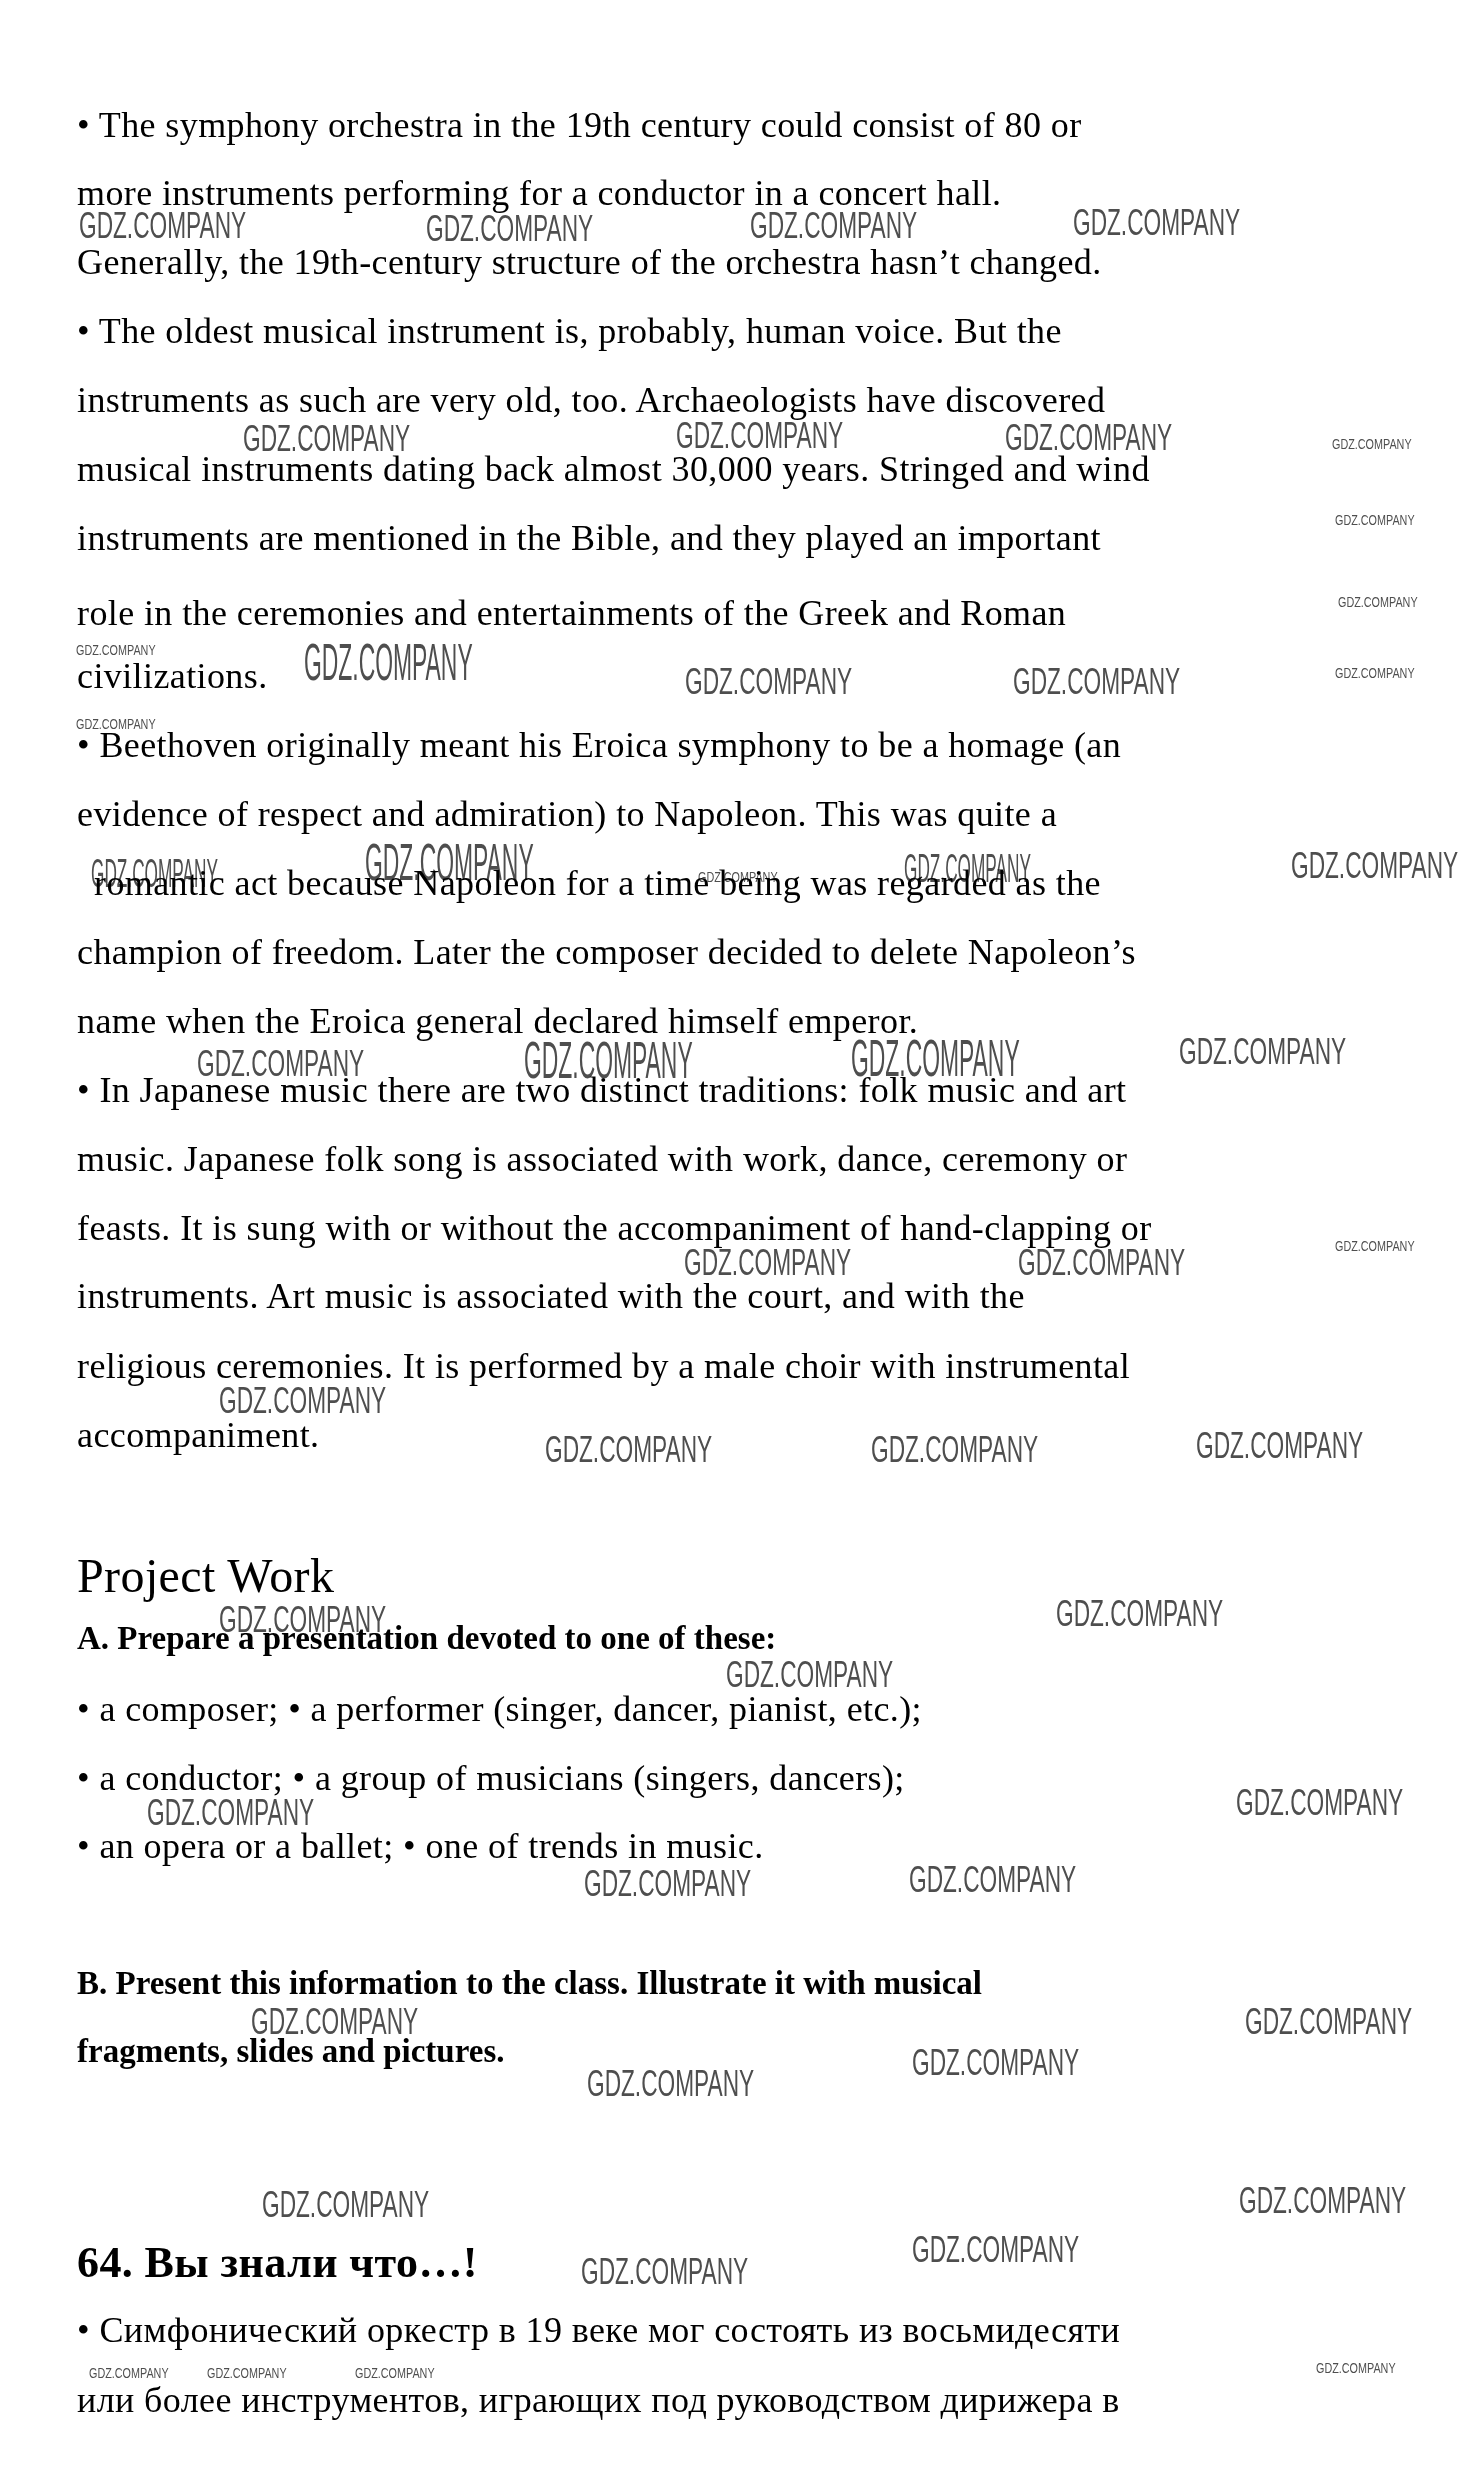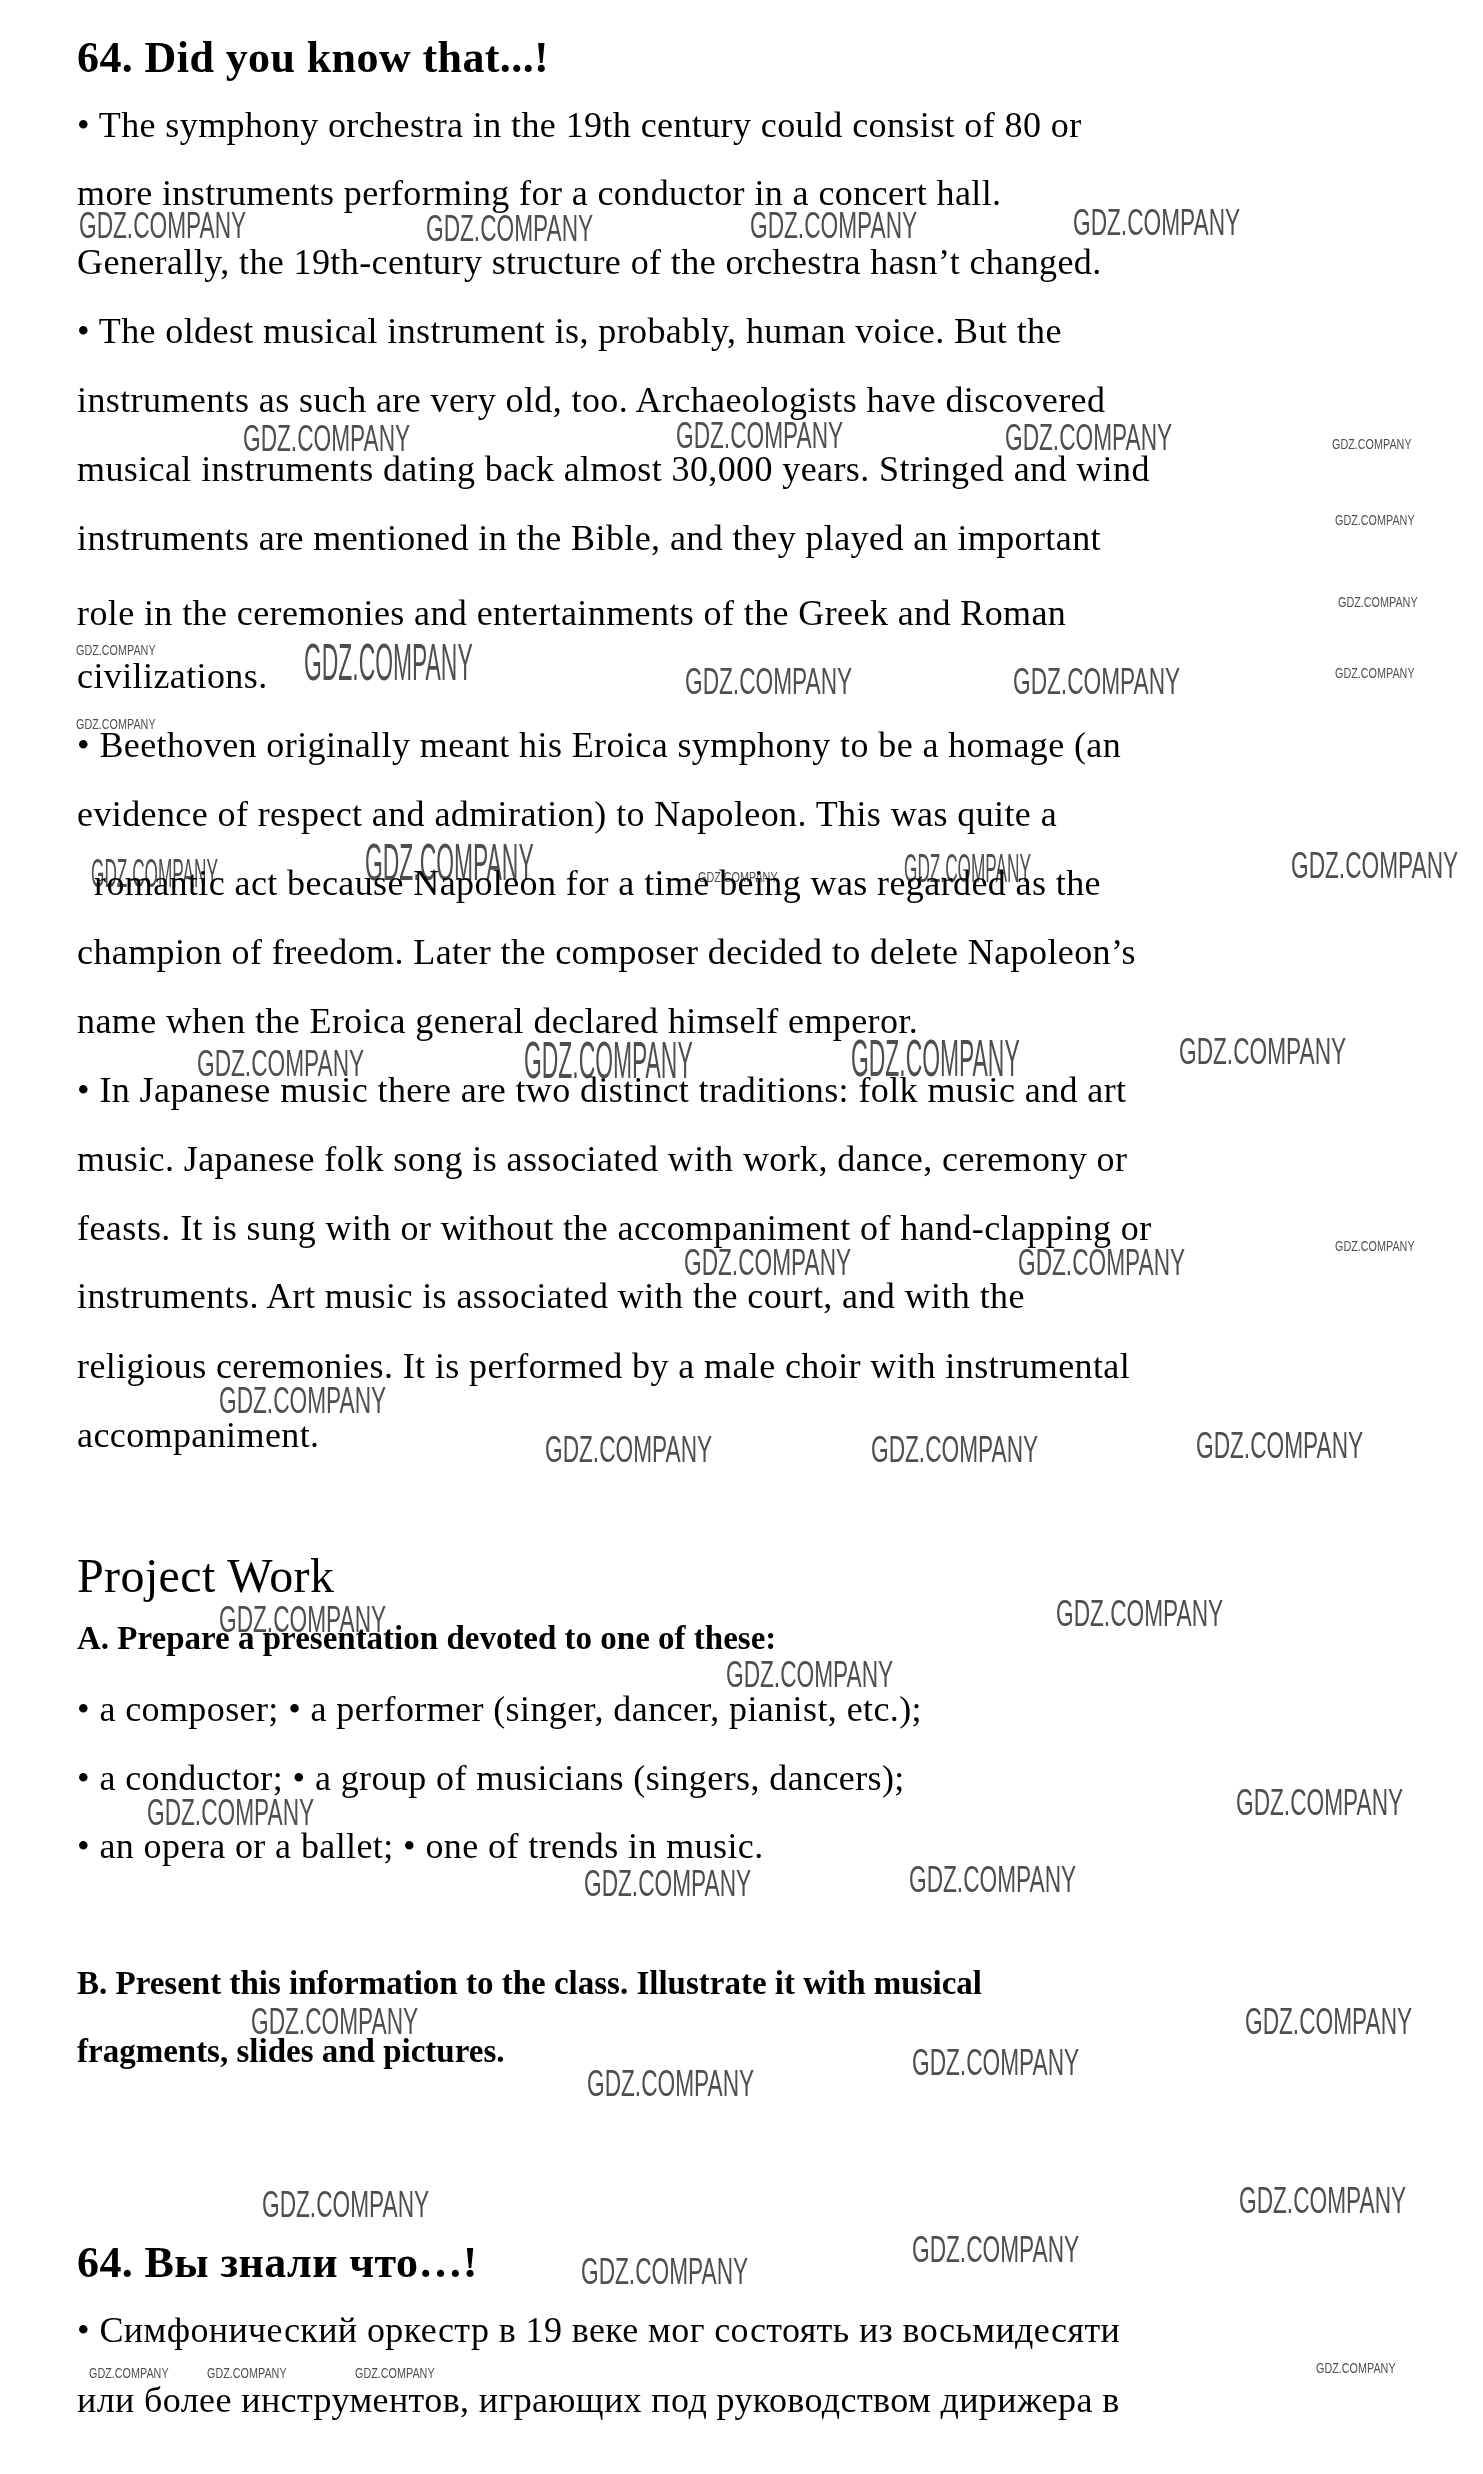--- a/index.html
+++ b/index.html
@@ -88,21 +88,20 @@
       <span class="wm wm-m" style="left: 262px; top: 2187px;">GDZ.COMPANY</span>
       <span class="wm wm-m" style="left: 1239px; top: 2183px;">GDZ.COMPANY</span>
       <span class="wm wm-m" style="left: 912px; top: 2232px;">GDZ.COMPANY</span>
       <span class="wm wm-m" style="left: 581px; top: 2254px;">GDZ.COMPANY</span>
       <span class="wm wm-s" style="left: 89px; top: 2365px;">GDZ.COMPANY</span>
       <span class="wm wm-s" style="left: 207px; top: 2365px;">GDZ.COMPANY</span>
       <span class="wm wm-s" style="left: 355px; top: 2365px;">GDZ.COMPANY</span>
       <span class="wm wm-s" style="left: 1316px; top: 2360px;">GDZ.COMPANY</span>
     </div>
   <div class="layer" id="text-layer">
-      <div class="tline t-title" style="top: 36px;">64. Did you know that...!</div>
       <div class="tline t-body" style="top: 107px;">• The symphony orchestra in the 19th century could consist of 80 or</div>
       <div class="tline t-body" style="top: 175px;">more instruments performing for a conductor in a concert hall.</div>
       <div class="tline t-body" style="top: 244px;">Generally, the 19th-century structure of the orchestra hasn’t changed.</div>
       <div class="tline t-body" style="top: 313px;">• The oldest musical instrument is, probably, human voice. But the</div>
       <div class="tline t-body" style="top: 382px;">instruments as such are very old, too. Archaeologists have discovered</div>
       <div class="tline t-body" style="top: 451px;">musical instruments dating back almost 30,000 years. Stringed and wind</div>
       <div class="tline t-body" style="top: 520px;">instruments are mentioned in the Bible, and they played an important</div>
       <div class="tline t-body" style="top: 595px;">role in the ceremonies and entertainments of the Greek and Roman</div>
       <div class="tline t-body" style="top: 658px;">civilizations.</div>
       <div class="tline t-body" style="top: 727px;">• Beethoven originally meant his Eroica symphony to be a homage (an</div>

